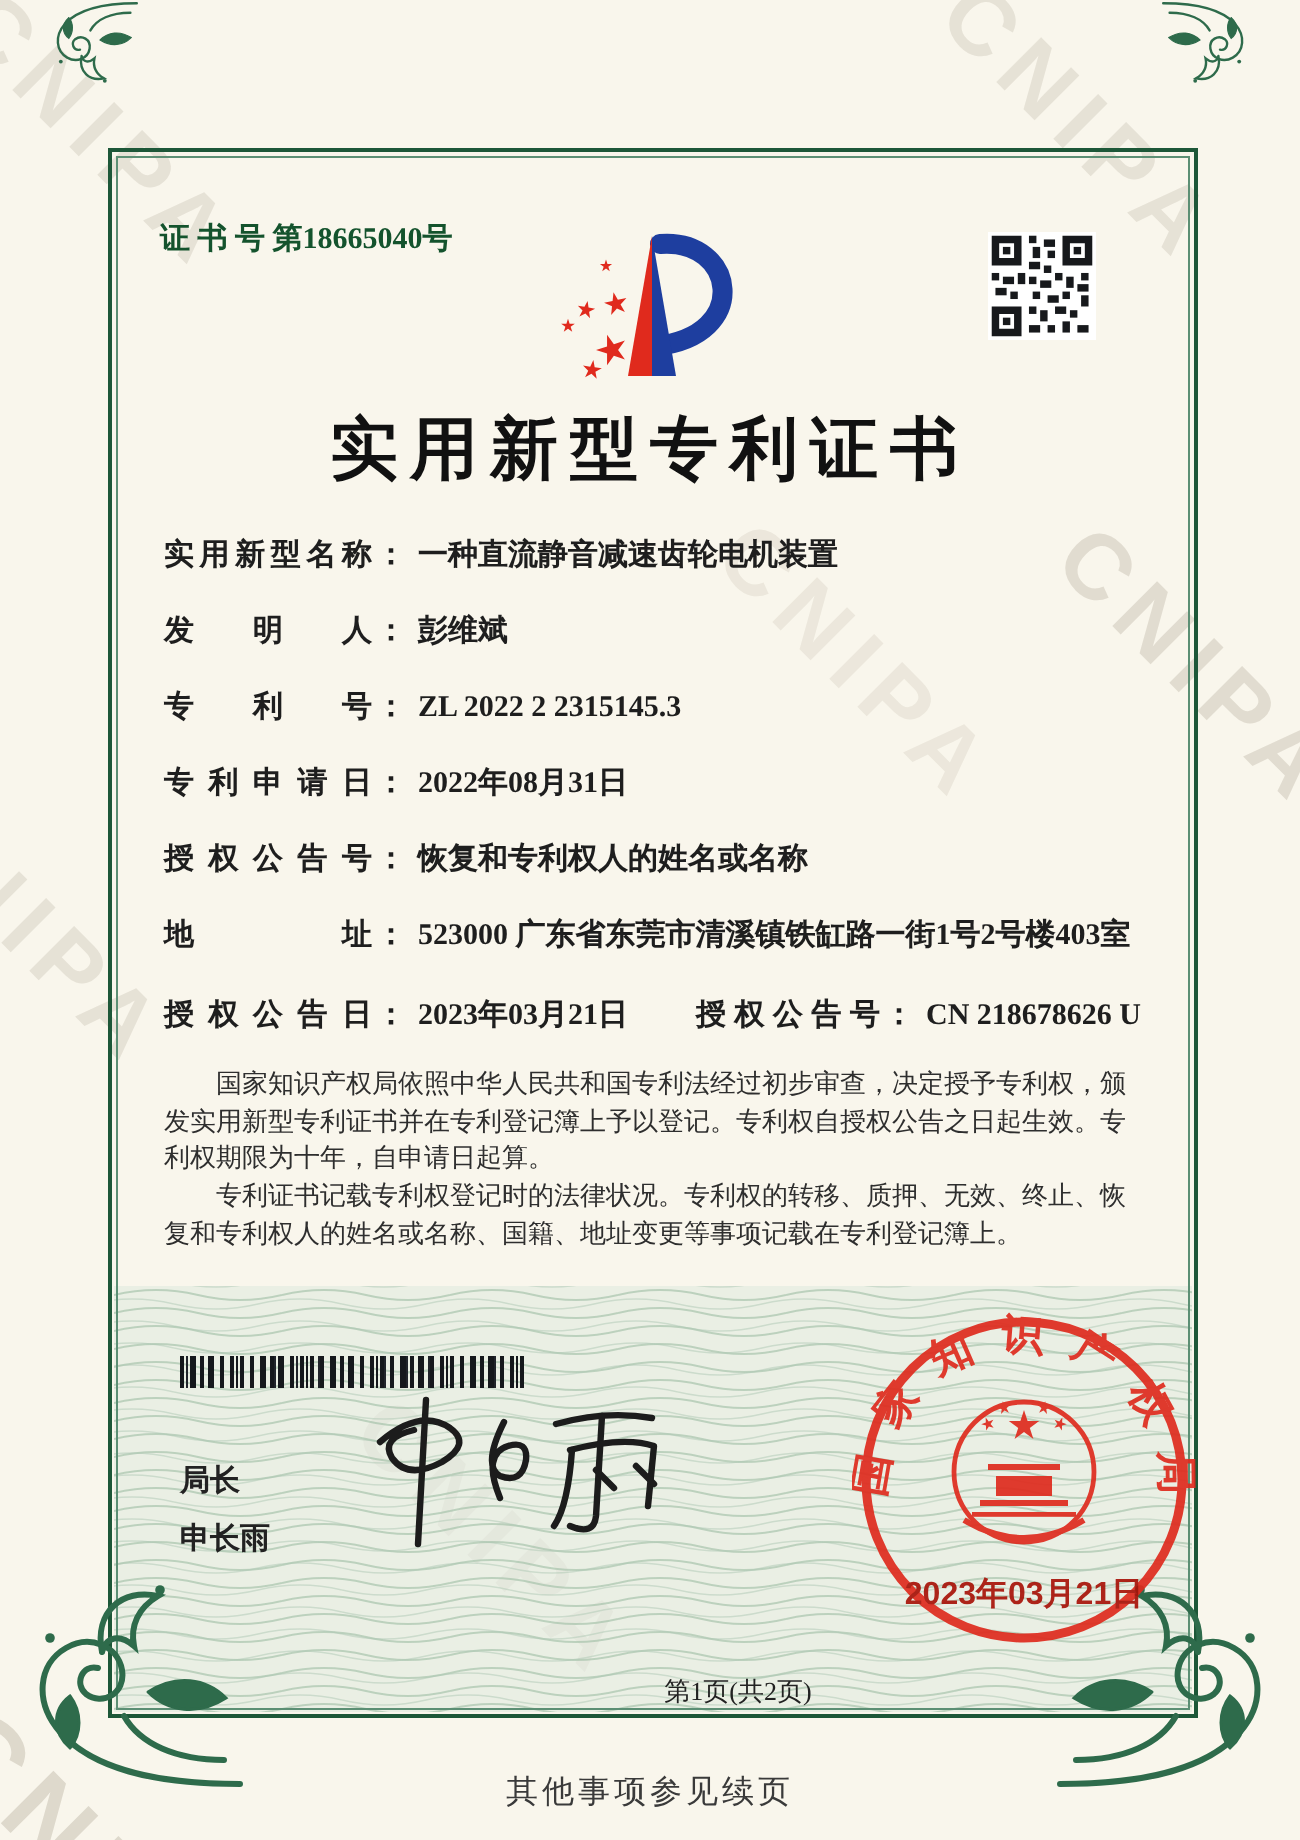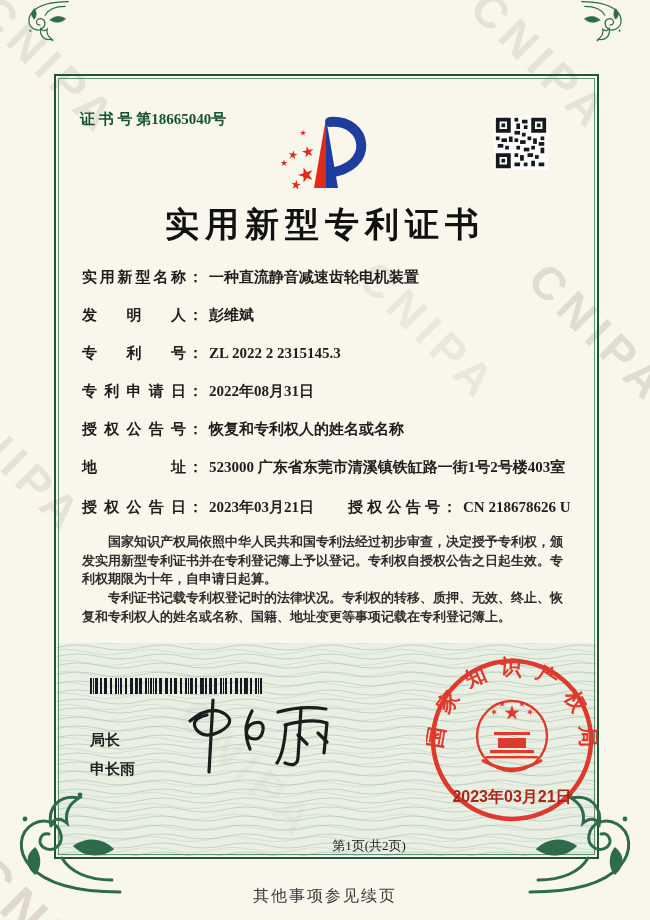--- a/index.html
+++ b/index.html
@@ -14,21 +14,21 @@
   .cert-no{position:absolute;left:80px;top:110px;font-size:15px;font-weight:600;color:#14532d;}
   .qr{position:absolute;left:494px;top:116px;}
   .logo{position:absolute;left:270px;top:104px;}
   .title{position:absolute;left:0;top:202px;width:650px;text-align:center;
          font-size:34px;font-weight:700;letter-spacing:6px;color:#111;}
   .frow{position:absolute;left:82px;font-size:15px;font-weight:600;white-space:nowrap;}
   .lbl{display:inline-block;width:104px;text-align:justify;text-align-last:justify;
        vertical-align:bottom;}
   .colon{display:inline-block;margin:0 6px 0 2px;}
   .para{position:absolute;left:82px;width:488px;font-size:13px;line-height:18.5px;
-        text-indent:2em;color:#2e2e2e;font-weight:700;}
+        text-indent:2em;color:#2e2e2e;font-weight:400;}
   .guilloche{position:absolute;left:57px;top:643px;pointer-events:none;}
   .barcode{position:absolute;left:90px;top:678px;width:172px;height:16px;
     background:
      repeating-linear-gradient(90deg,#15181c 0 2px,transparent 2px 5px),
      repeating-linear-gradient(90deg,#15181c 0 1px,transparent 1px 7px),
      repeating-linear-gradient(90deg,transparent 0 3px,#20242a 3px 4px,transparent 4px 11px);}
   .director-role{position:absolute;left:90px;top:731px;font:600 15px "Liberation Sans","DejaVu Sans",sans-serif;color:#222;}
   .director-name{position:absolute;left:90px;top:760px;font:600 15px "Liberation Sans","DejaVu Sans",sans-serif;color:#222;}
   .sig{position:absolute;left:172px;top:693px;}
   .seal{position:absolute;left:426px;top:656px;}

